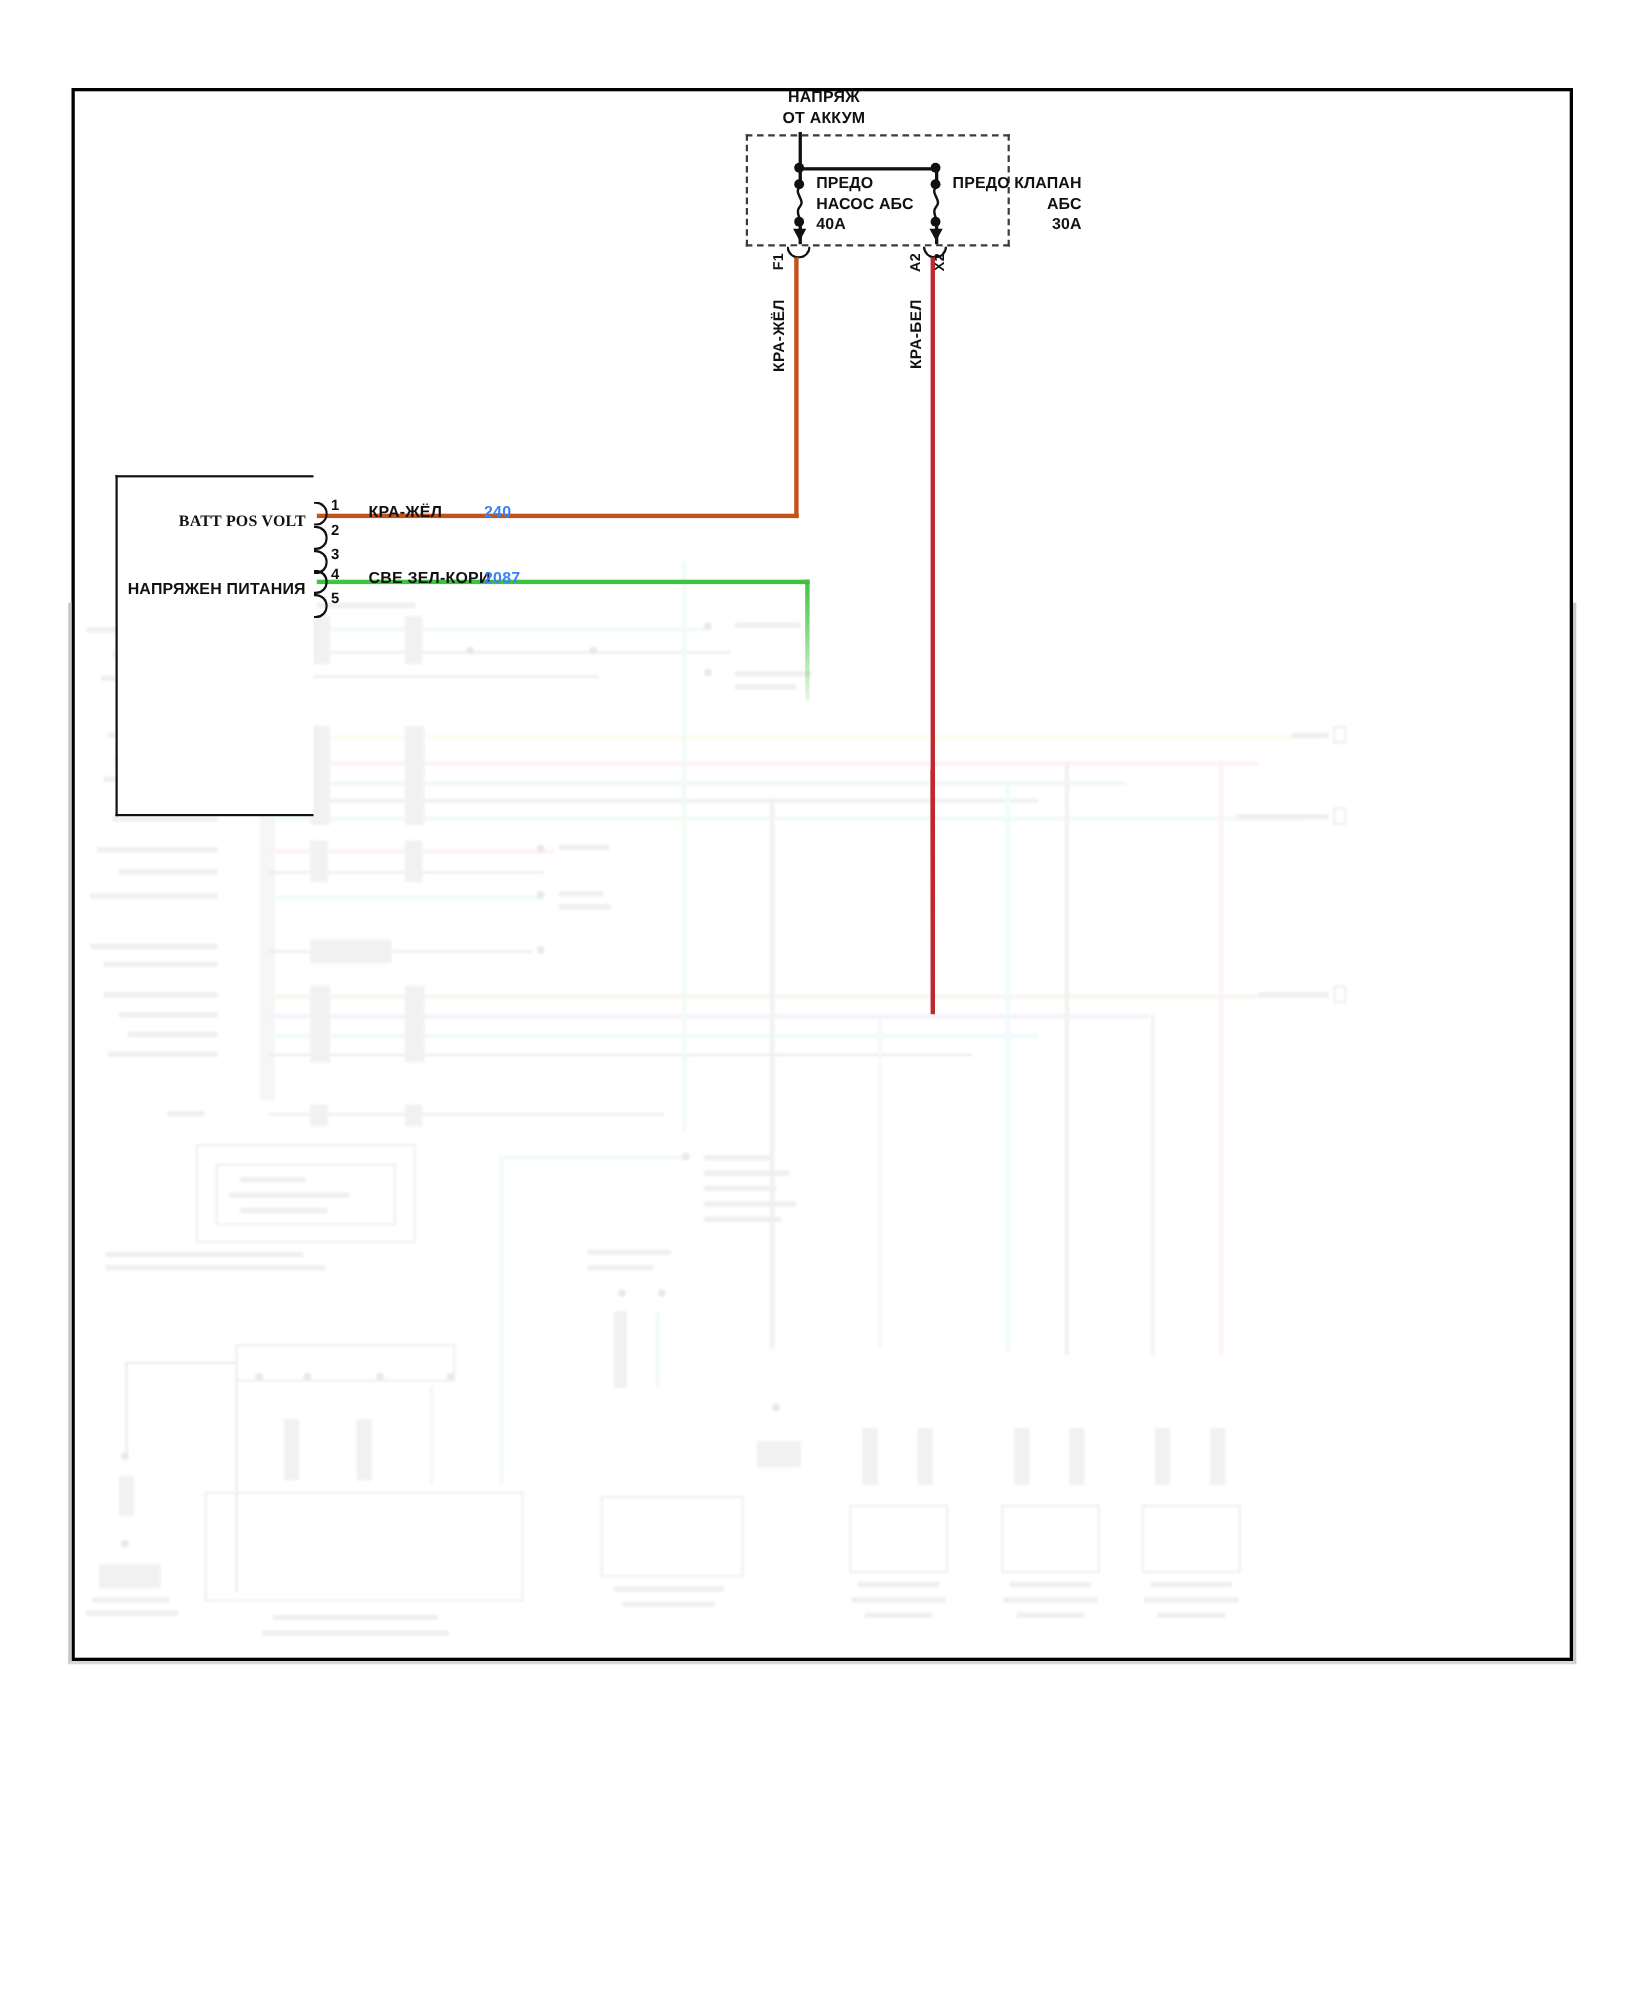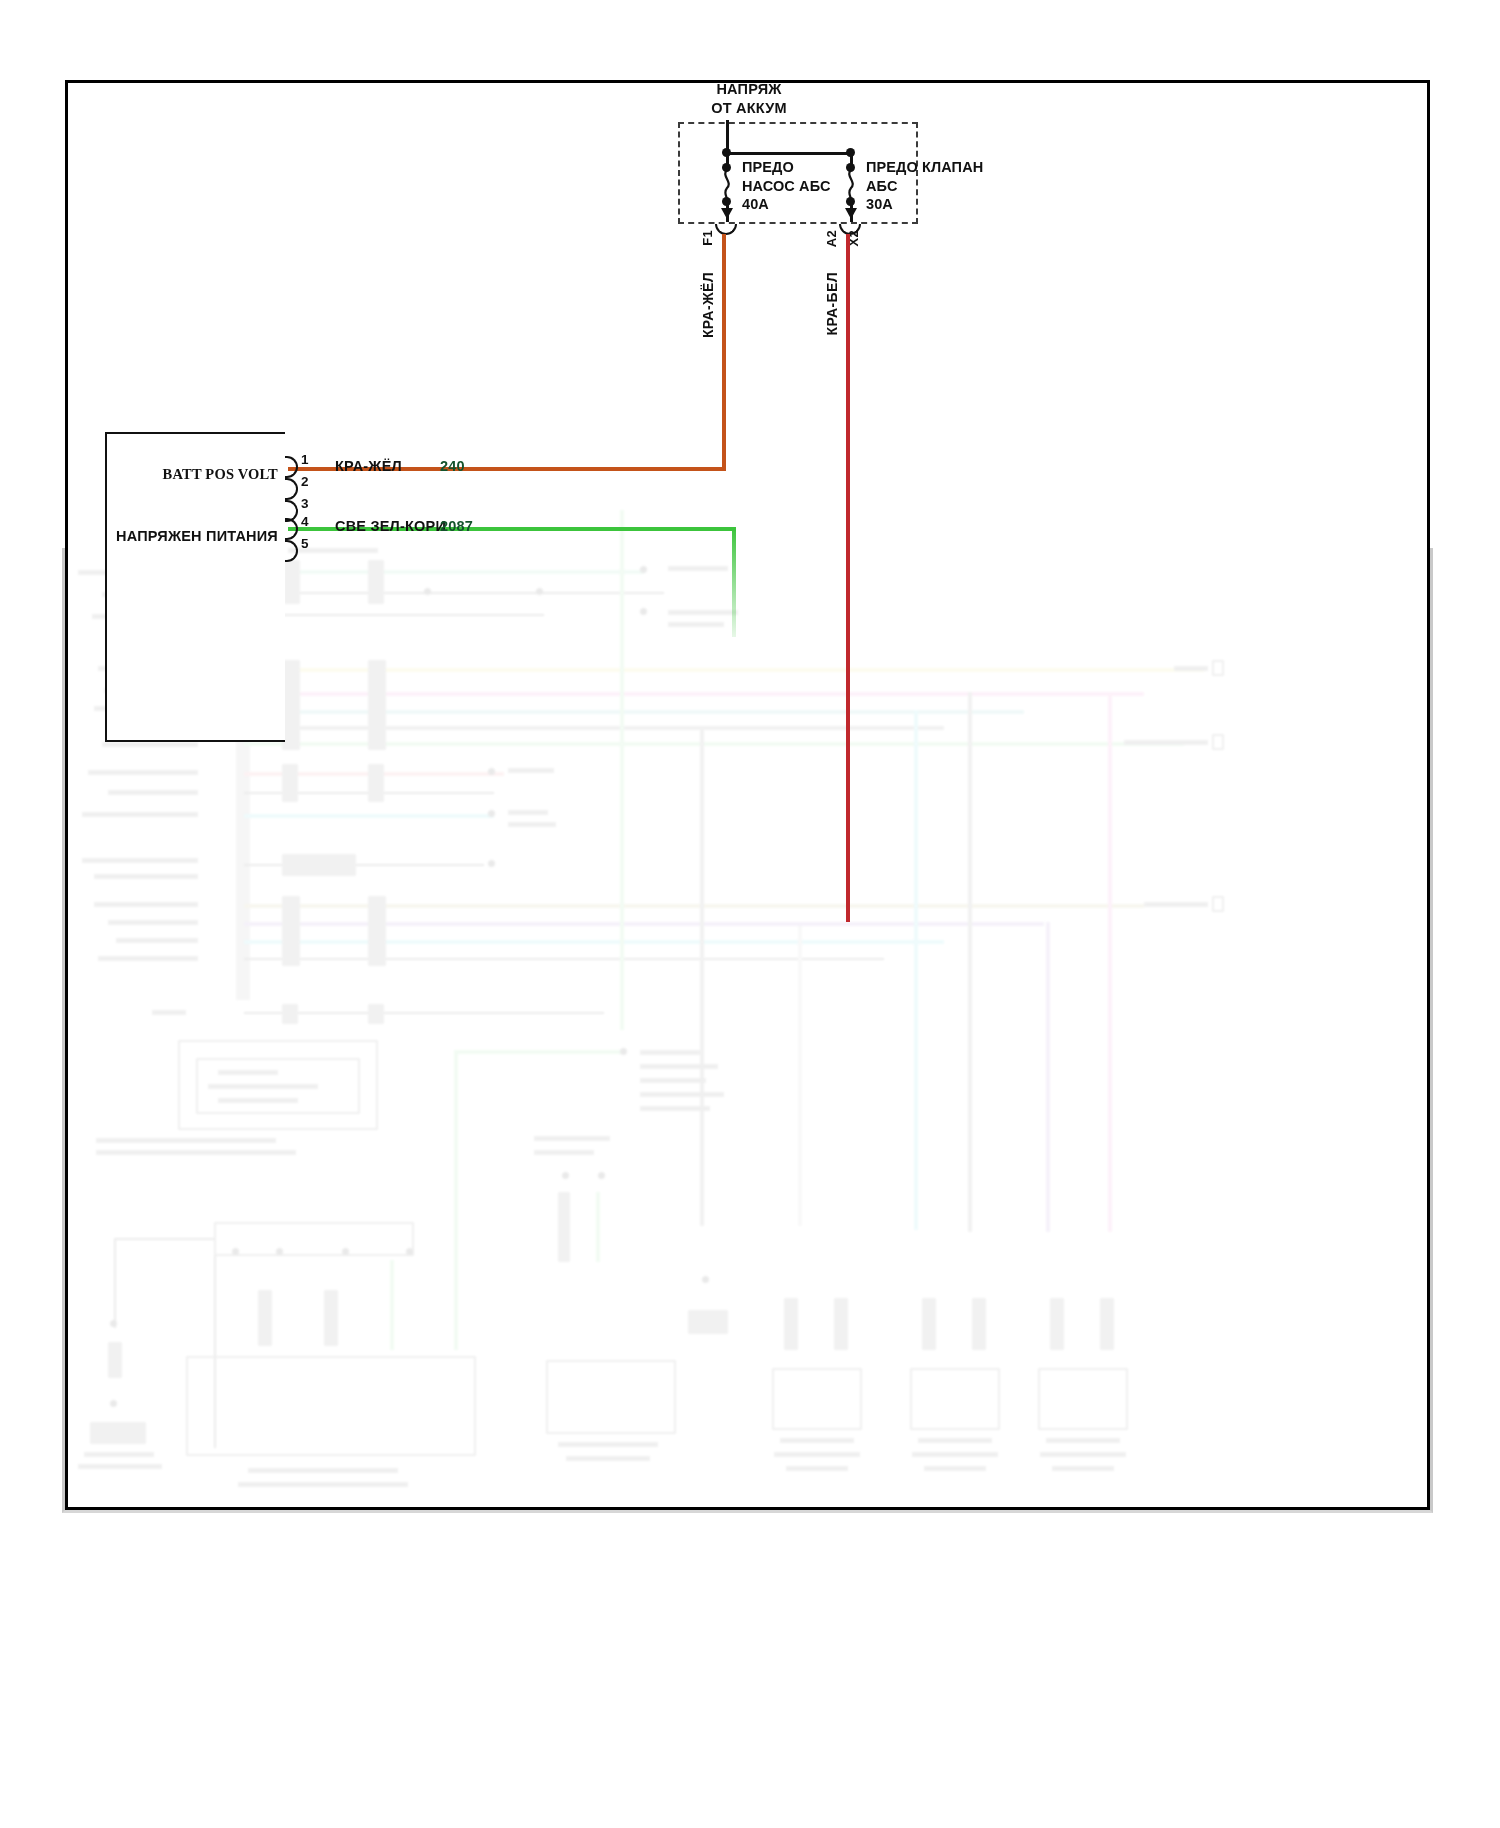--- a/index.html
+++ b/index.html
@@ -64,21 +64,21 @@
   .connbox{position:absolute;left:105px;top:432px;width:180px;height:310px;
            border:2.5px solid #111;border-right:none;box-sizing:border-box;background:#fff;}
 
   .pin-label{position:absolute;font-size:14.5px;font-weight:700;color:#111;
              text-align:right;letter-spacing:.2px;white-space:nowrap;}
   .pin-num{position:absolute;font-size:13.5px;font-weight:700;color:#111;}
   .pin-arc{position:absolute;width:13px;height:22px;border:2.5px solid #111;
            border-left:none;border-radius:0 14px 14px 0;box-sizing:border-box;}
 
   .wire-name{position:absolute;font-size:14.5px;font-weight:700;color:#111;letter-spacing:.2px;white-space:nowrap;}
-  .wire-num{position:absolute;font-size:14.5px;font-weight:700;color:#14532d;letter-spacing:.2px;}
+  .wire-num{position:absolute;font-size:14.5px;font-weight:700;color:#3b82f6;letter-spacing:.2px;}
 
   .arrow-dn{position:absolute;width:0;height:0;border-left:6px solid transparent;
             border-right:6px solid transparent;border-top:11px solid #111;}
 
   .term-arc{position:absolute;width:22px;height:11px;border:2.5px solid #111;
             border-top:none;border-radius:0 0 14px 14px;box-sizing:border-box;background:#fff;}
 
   .fuse-sym{position:absolute;width:14px;height:30px;}
 </style>
 </head>
@@ -287,21 +287,21 @@
 40А</div>
 
     <div class="blk v" style="left:850px;top:152px;height:14px;"></div>
     <div class="node" style="left:846px;top:163px;"></div>
     <svg class="fuse-sym" style="left:844px;top:170px;" viewBox="0 0 14 30">
       <path d="M7 0 C 1 6, 13 12, 7 18 C 3 23, 7 26, 7 30" fill="none" stroke="#111" stroke-width="2.2"></path>
     </svg>
     <div class="node" style="left:846px;top:197px;"></div>
     <div class="blk v" style="left:850px;top:204px;height:18px;"></div>
     <div class="arrow-dn" style="left:845px;top:208px;"></div>
-    <div class="fuse-name" style="left:866px;top:158px;">ПРЕДО КЛАПАН
+    <div class="fuse-name" style="left:866px;top:158px;text-align:right;">ПРЕДО КЛАПАН
 АБС
 30А</div>
 
 
     <div class="term-arc" style="left:715px;top:224px;"></div>
     <div class="term-arc" style="left:839px;top:224px;"></div>
 
     <div class="pin-v" style="left:700px;top:230px;">F1</div>
     <div class="pin-v" style="left:824px;top:230px;">A2</div>
     <div class="pin-v" style="left:846px;top:230px;">X2</div>

